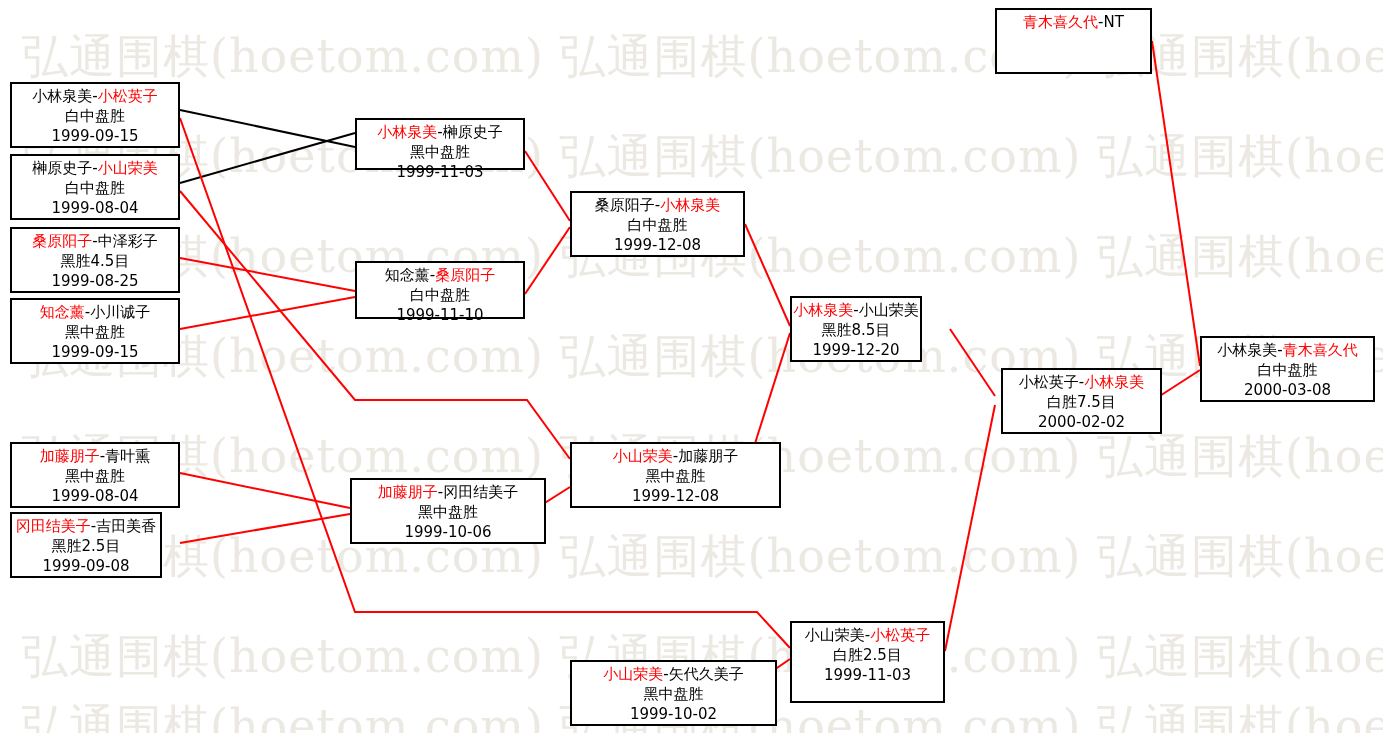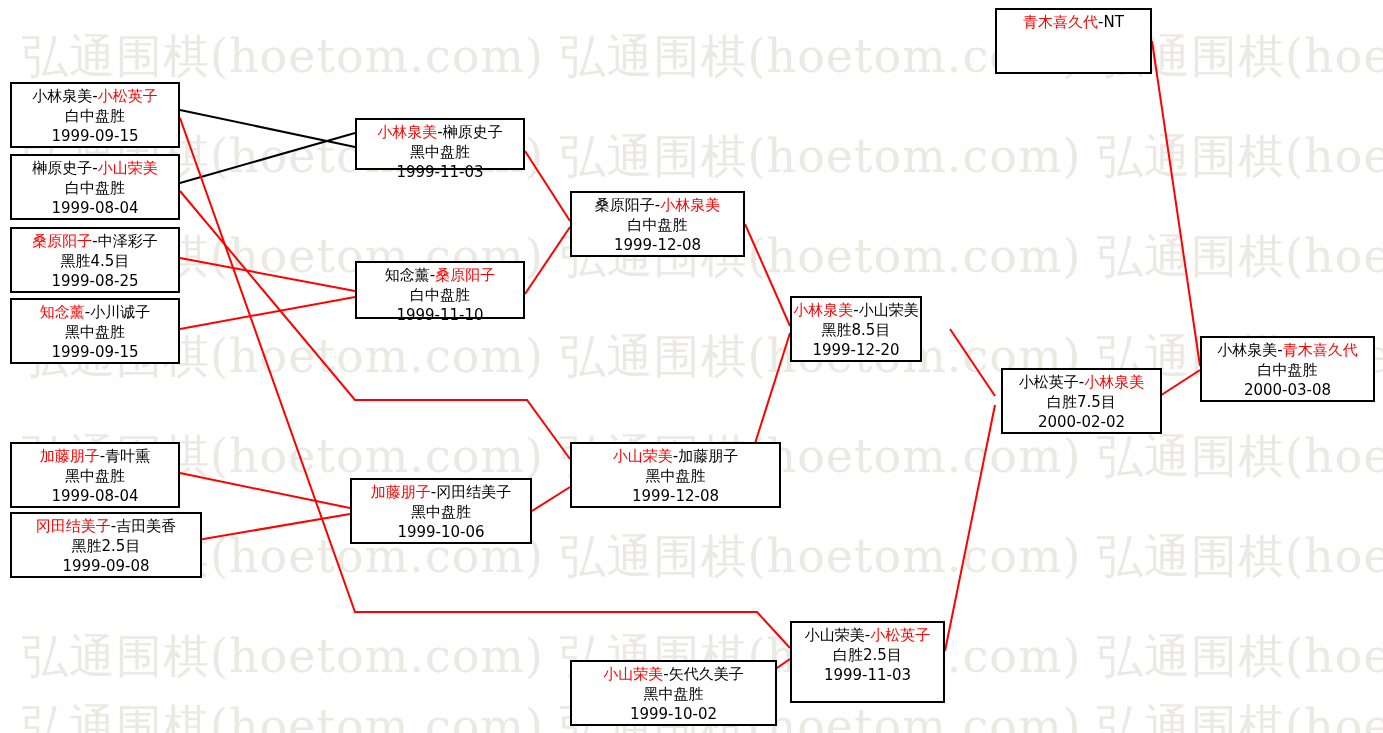--- a/index.html
+++ b/index.html
@@ -81,39 +81,39 @@
     <div class="line">黑中盘胜</div>
     <div class="line">1999-09-15</div>
   </div>
 
   <div class="match" style="left:10px;top:442px;width:170px;height:66px">
     <div class="line"><span class="p w">加藤朋子</span><span class="p">-</span><span class="p">青叶熏</span></div>
     <div class="line">黑中盘胜</div>
     <div class="line">1999-08-04</div>
   </div>
 
-  <div class="match" style="left:10px;top:512px;width:192px;height:66px">
+  <div class="match" style="left:10px;top:512px;width:152px;height:66px">
     <div class="line"><span class="p w">冈田结美子</span><span class="p">-</span><span class="p">吉田美香</span></div>
     <div class="line">黑胜2.5目</div>
     <div class="line">1999-09-08</div>
   </div>
 
   <div class="match" style="left:355px;top:118px;width:170px;height:52px">
     <div class="line"><span class="p w">小林泉美</span><span class="p">-</span><span class="p">榊原史子</span></div>
     <div class="line">黑中盘胜</div>
     <div class="line">1999-11-03</div>
   </div>
 
   <div class="match" style="left:355px;top:261px;width:170px;height:58px">
     <div class="line"><span class="p">知念薰</span><span class="p">-</span><span class="p w">桑原阳子</span></div>
     <div class="line">白中盘胜</div>
     <div class="line">1999-11-10</div>
   </div>
 
-  <div class="match" style="left:350px;top:478px;width:182px;height:66px">
+  <div class="match" style="left:350px;top:478px;width:196px;height:66px">
     <div class="line"><span class="p w">加藤朋子</span><span class="p">-</span><span class="p">冈田结美子</span></div>
     <div class="line">黑中盘胜</div>
     <div class="line">1999-10-06</div>
   </div>
 
   <div class="match" style="left:570px;top:660px;width:207px;height:66px">
     <div class="line"><span class="p w">小山荣美</span><span class="p">-</span><span class="p">矢代久美子</span></div>
     <div class="line">黑中盘胜</div>
     <div class="line">1999-10-02</div>
   </div>

